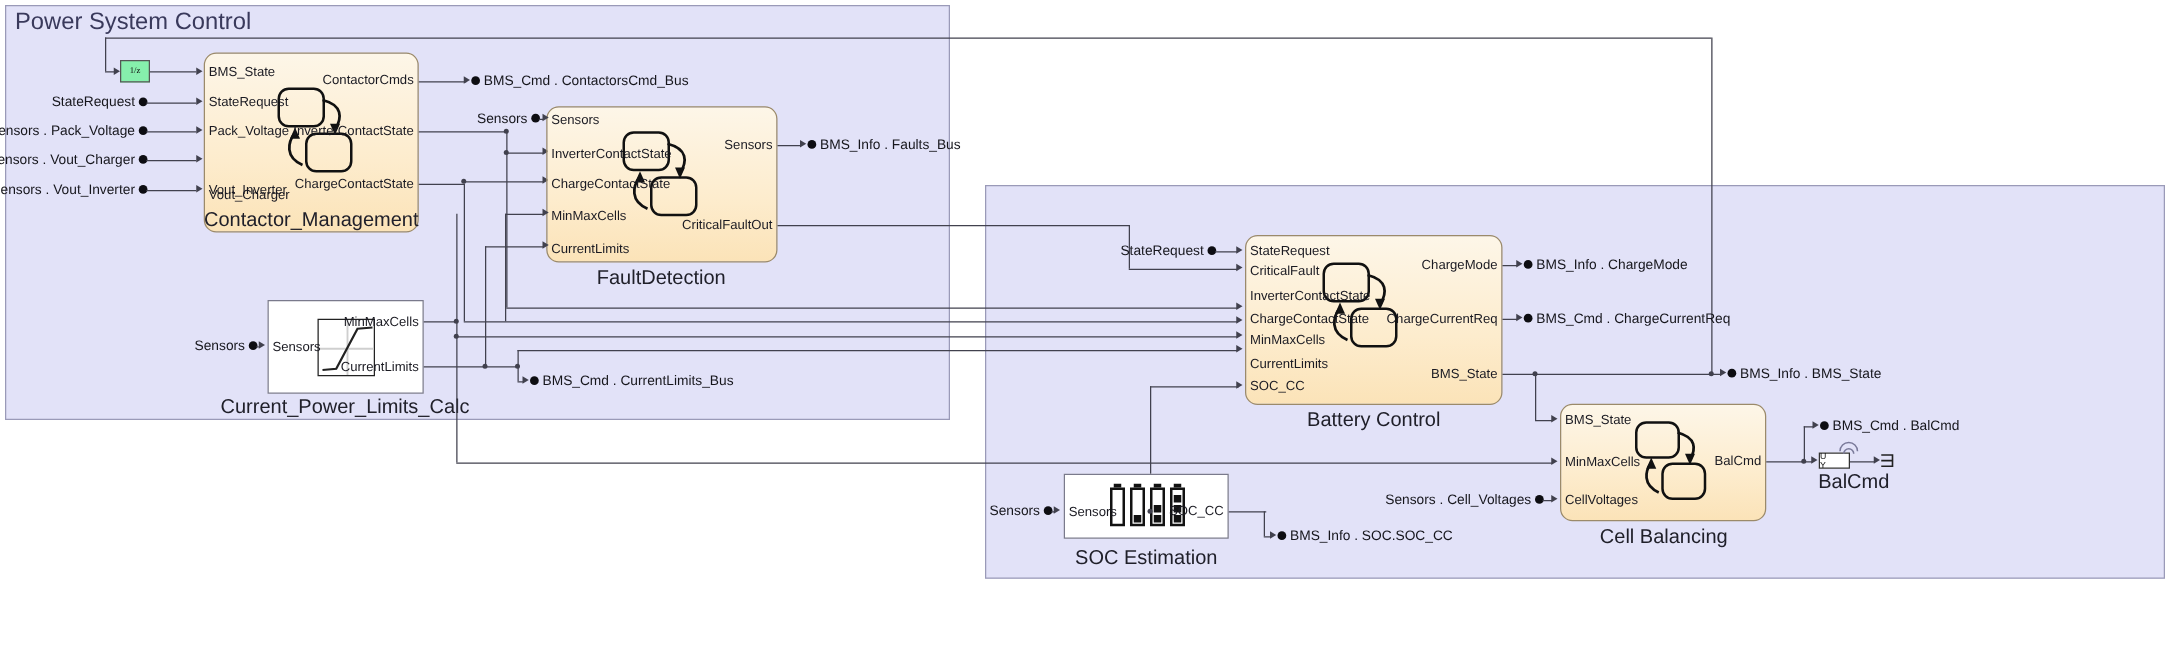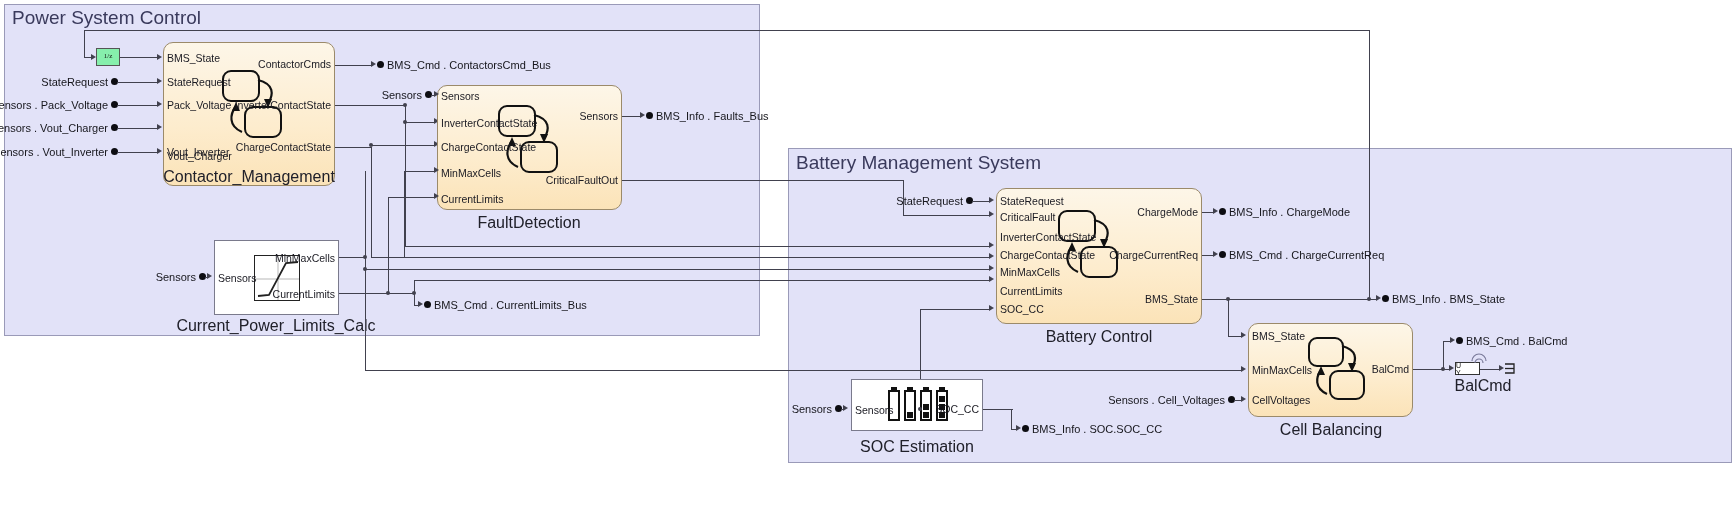--- a/index.html
+++ b/index.html
@@ -59,21 +59,20 @@
 </style>
 </head>
 <body>
 
 <div id="stage">
 
   <div class="subsys" style="left:4px;top:4px;width:756px;height:332px;"></div>
   <div class="subsys-title" style="left:12px;top:7px;">Power System Control</div>
 
   <div class="subsys" style="left:788px;top:148px;width:944px;height:315px;"></div>
-  <div class="subsys-title" style="left:796px;top:152px;">Battery Management System</div>
 
   <div class="sfblock" style="left:163px;top:42px;width:172px;height:144px;"></div>
 
   <div class="sfglyph" style="left:222px;top:70px;width:60px;height:68px;">
     <div class="sfstate" style="left:0px;top:0px;width:34px;height:28px;"></div>
     <div class="sfstate" style="left:22px;top:36px;width:34px;height:28px;"></div>
     <svg class="sfarc" width="60" height="68" style="left:0;top:0;">
       <path d="M36 10 C 52 14, 52 24, 46 34" stroke="#111" stroke-width="2.2" fill="none"></path>
       <polygon points="46,38 42,29 50,29" fill="#111"></polygon>
       <path d="M20 62 C 6 56, 8 44, 14 36" stroke="#111" stroke-width="2.2" fill="none"></path>

